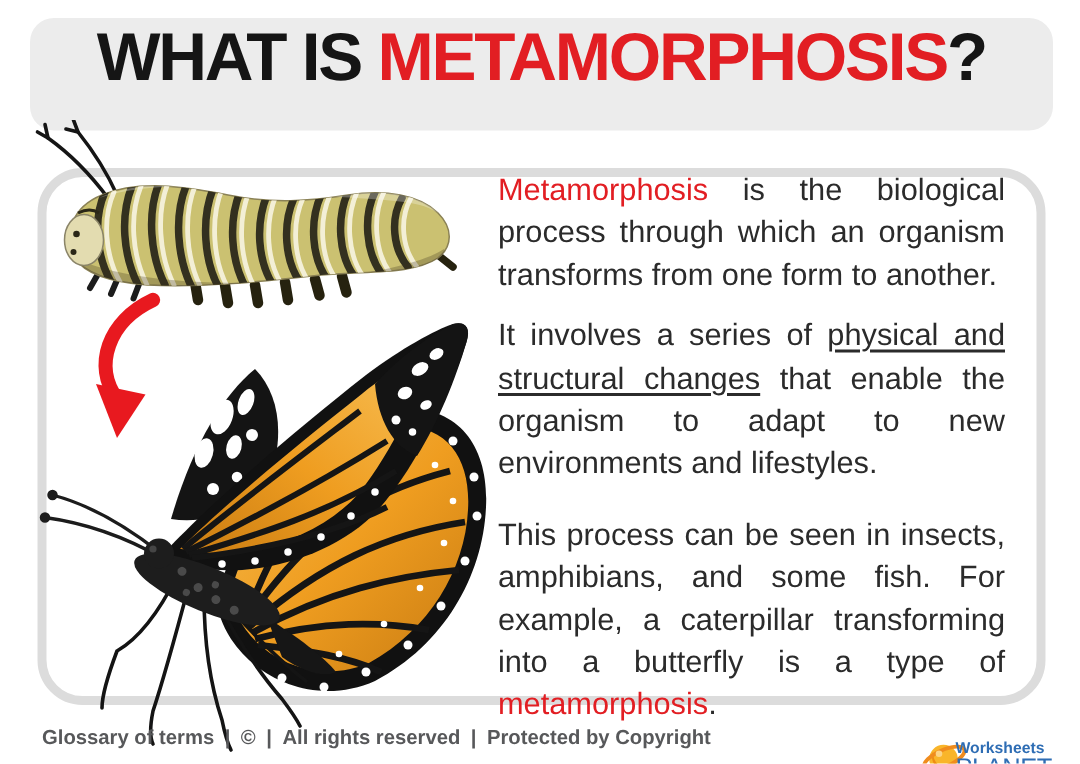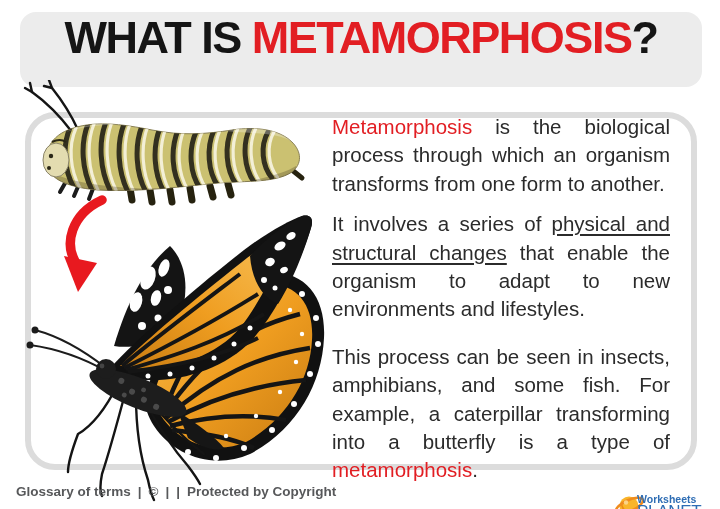--- a/index.html
+++ b/index.html
@@ -38,21 +38,21 @@
     position: absolute; left: 332px; top: 113px; width: 338px; z-index: 5;
     color: #2b2b2b; font-size: 20.5px; line-height: 28.4px; text-align: justify;
   }
   .text-col p.p1 { margin-bottom: 12px; }
   .text-col p.p2 { margin-bottom: 19px; }
   .text-col .term { color: #e21e23; }
   .text-col .ul { text-decoration: underline; text-underline-offset: 3px; text-decoration-thickness: 2px; }
 
   
   .footer {
-    position: absolute; left: 16px; top: 484px; width: 585px; z-index: 6;
+    position: absolute; left: 28px; top: 484px; width: 585px; z-index: 6;
     display: flex; align-items: center; gap: 7px;
     color: #57585a; font-size: 13.5px; font-weight: bold; white-space: nowrap;
   }
   .footer .sep { font-weight: bold; }
 
   .logo {
     position: absolute; left: 614px; top: 474px; z-index: 6;
     display: flex; align-items: center; margin-top: 16px;
   }
   .logo .planet { width: 32px; height: 32px; }
@@ -268,20 +268,21 @@
     <p class="p1"><span class="term">Metamorphosis</span><span> is the biological process through which an organism transforms from one form to another.</span></p>
     <p class="p2"><span>It involves a series of </span><span class="ul">physical and structural changes</span><span> that enable the organism to adapt to new environments and lifestyles.</span></p>
     <p class="p3"><span>This process can be seen in insects, amphibians, and some fish. For example, a caterpillar transforming into a butterfly is a type of </span><span class="term">metamorphosis</span><span>.</span></p>
   </div>
 
   <div class="footer">
     <span>Glossary of terms</span>
     <span class="sep">|</span>
     <span>©</span>
     <span class="sep">|</span>
+    <span>All rights reserved</span>
     <span class="sep">|</span>
     <span>Protected by Copyright</span>
   </div>
 
   <div class="logo">
     <svg class="planet" viewBox="0 0 32 32">
       <circle cx="15" cy="16" r="9.5" fill="#f9b52a"></circle>
       <path d="M8 11 a9.5 9.5 0 0 0 13 12 a11.5 11.5 0 0 1 -13 -12 Z" fill="#ee8c12"></path>
       <ellipse cx="15.5" cy="15.5" rx="14.5" ry="5.5" fill="none" stroke="#f08c1e" stroke-width="2.6" transform="rotate(-24 15.5 15.5)"></ellipse>
       <circle cx="12" cy="12.5" r="2.2" fill="#fcd486"></circle>

